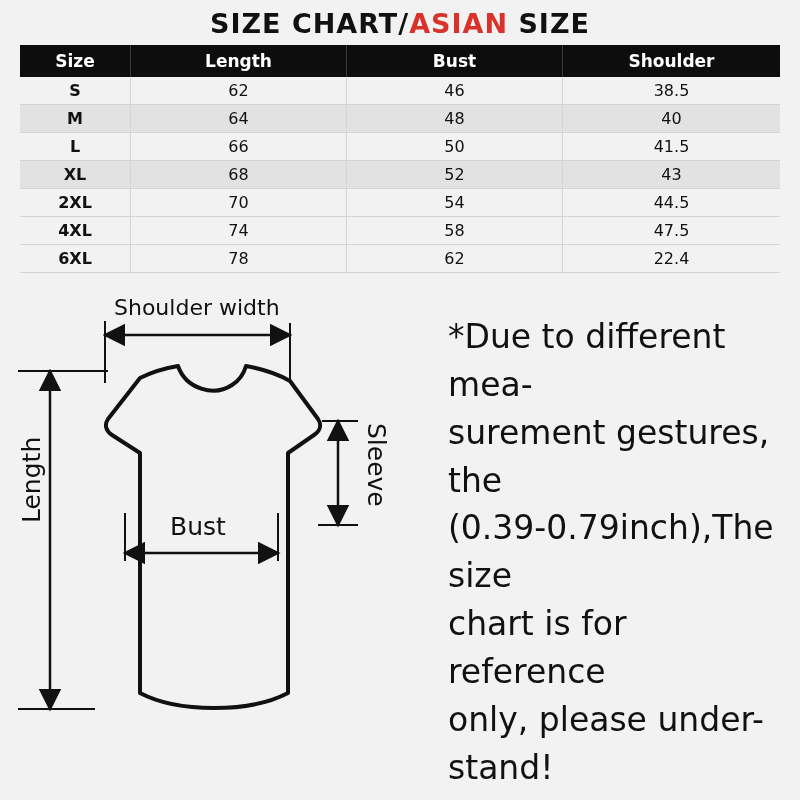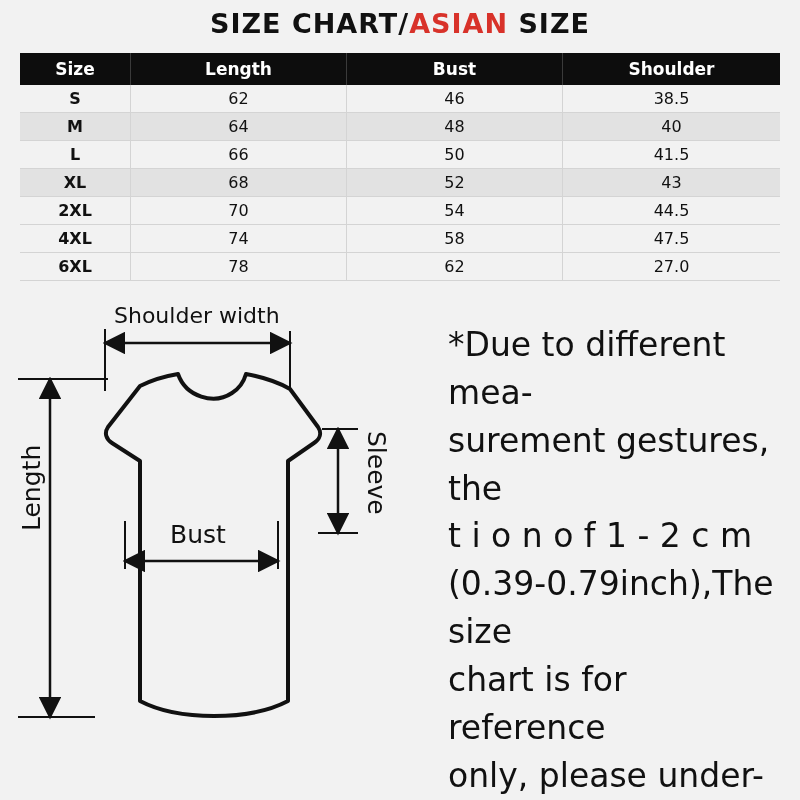--- a/index.html
+++ b/index.html
@@ -20,21 +20,21 @@
     height: 800px;
     background: #f2f2f2;
   }
 
   
   .title {
     text-align: center;
     font-size: 27px;
     font-weight: bold;
     letter-spacing: 1px;
-    padding: 8px 0 14px 0;
+    padding: 8px 0 6px 0;
     color: #111;
   }
   .title .accent {
     color: #d8322a;
   }
 
   
   .chart-table {
     width: 760px;
     margin: 0 auto;
@@ -148,21 +148,21 @@
       <tr class="norm">
         <td class="sizecol">4XL</td>
         <td>74</td>
         <td>58</td>
         <td>47.5</td>
       </tr>
       <tr class="norm">
         <td class="sizecol">6XL</td>
         <td>78</td>
         <td>62</td>
-        <td>27.0</td>
+        <td>22.4</td>
       </tr>
     </tbody>
   </table>
 
   <div class="lower">
 
     <div class="diagram">
       <svg width="430" height="470" viewBox="0 0 430 470">
         <defs>
           <marker id="arr" markerWidth="9" markerHeight="9" refX="8" refY="4.5" orient="auto">
@@ -219,21 +219,20 @@
           <line x1="18" y1="436" x2="95" y2="436" stroke="#111" stroke-width="2"></line>
           <line x1="50" y1="98" x2="50" y2="436" stroke="#111" stroke-width="2.5" marker-start="url(#arrS)" marker-end="url(#arr)"></line>
           <text x="0" y="0" font-size="25" fill="#111" transform="translate(40,250) rotate(-90)">Length</text>
         </g>
       </svg>
     </div>
 
     <div class="note">
       <div>*Due to different mea-</div>
       <div>surement gestures, the</div>
-      <div>t i o n   o f   1 - 2 c m</div>
       <div>(0.39-0.79inch),The size</div>
       <div>chart is for reference</div>
       <div>only, please under-</div>
       <div>stand!</div>
     </div>
 
   </div>
 </div>
 
 </body></html>

